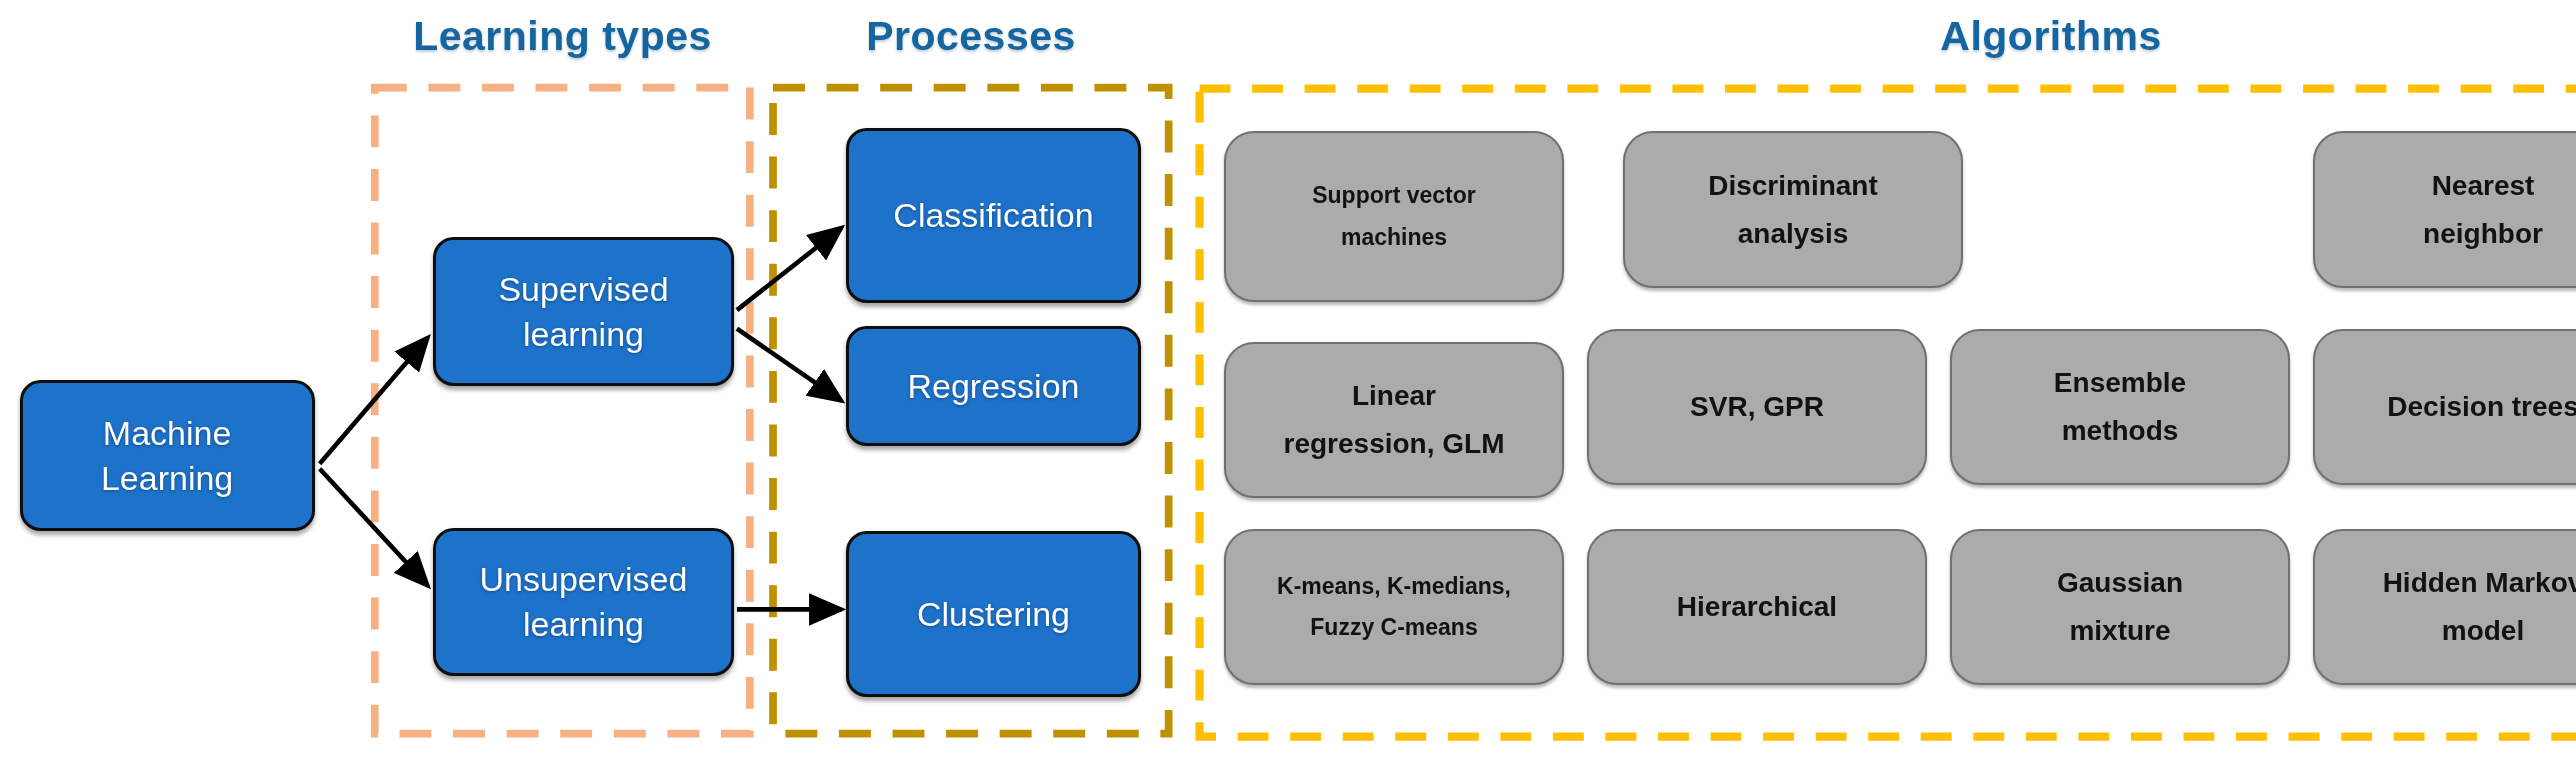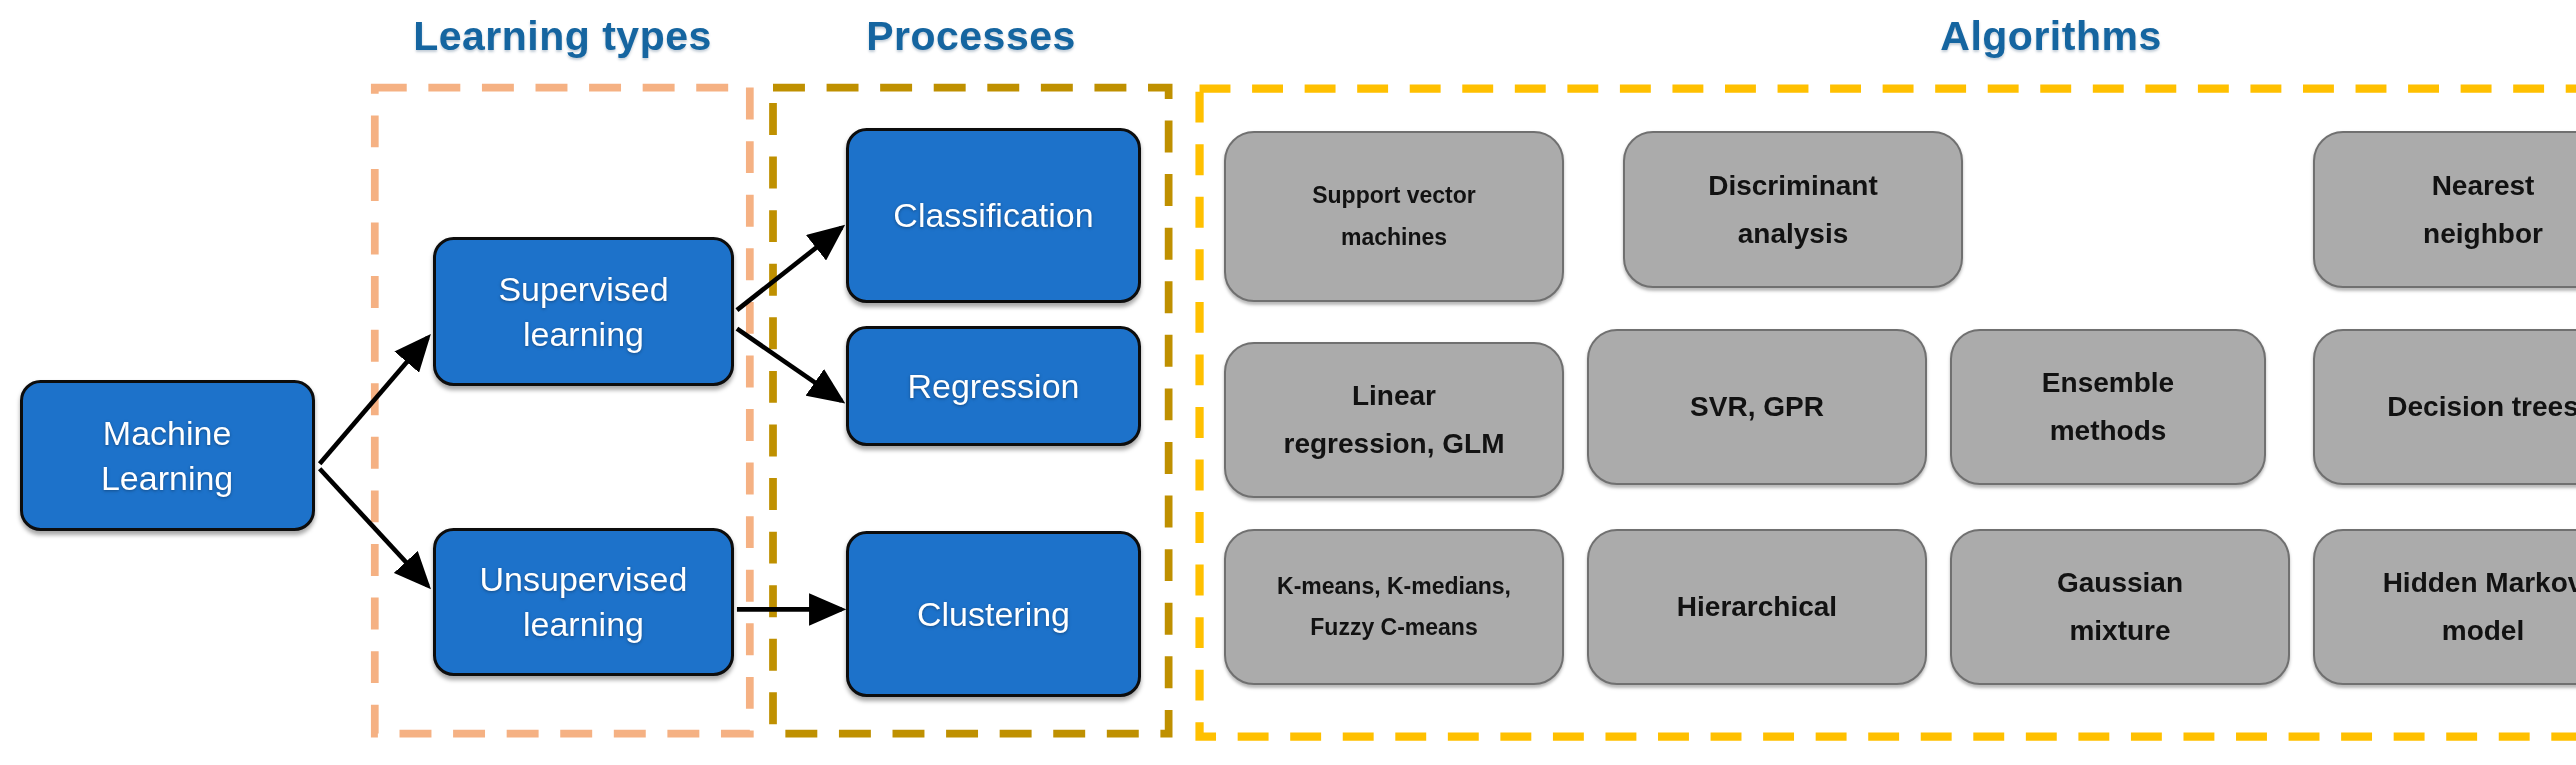--- a/index.html
+++ b/index.html
@@ -91,21 +91,21 @@
   <div class="algo-cell small" style="left:1224px; top:131px;  width:340px; height:171px;">Support vector
 machines</div>
   <div class="algo-cell" style="left:1587px; top:131px;  width:340px; height:157px;margin-left:36px;">Discriminant
 analysis</div>
   <div class="algo-cell" style="left:2313px; top:131px;  width:340px; height:157px;">Nearest
 neighbor</div>
 
   <div class="algo-cell" style="left:1224px; top:329px;  width:340px; height:156px;margin-top:13px;">Linear
 regression, GLM</div>
   <div class="algo-cell" style="left:1587px; top:329px;  width:340px; height:156px;">SVR, GPR</div>
-  <div class="algo-cell" style="left:1950px; top:329px;  width:316px; height:156px;">Ensemble
+  <div class="algo-cell" style="left:1950px; top:329px;  width:340px; height:156px;">Ensemble
 methods</div>
   <div class="algo-cell" style="left:2313px; top:329px;  width:340px; height:156px;">Decision trees</div>
 
   <div class="algo-cell small" style="left:1224px; top:529px; width:340px; height:156px;">K-means, K-medians,
 Fuzzy C-means</div>
   <div class="algo-cell" style="left:1587px; top:529px; width:340px; height:156px;">Hierarchical</div>
   <div class="algo-cell" style="left:1950px; top:529px; width:340px; height:156px;">Gaussian
 mixture</div>
   <div class="algo-cell" style="left:2313px; top:529px; width:340px; height:156px;">Hidden Markov
 model</div>

